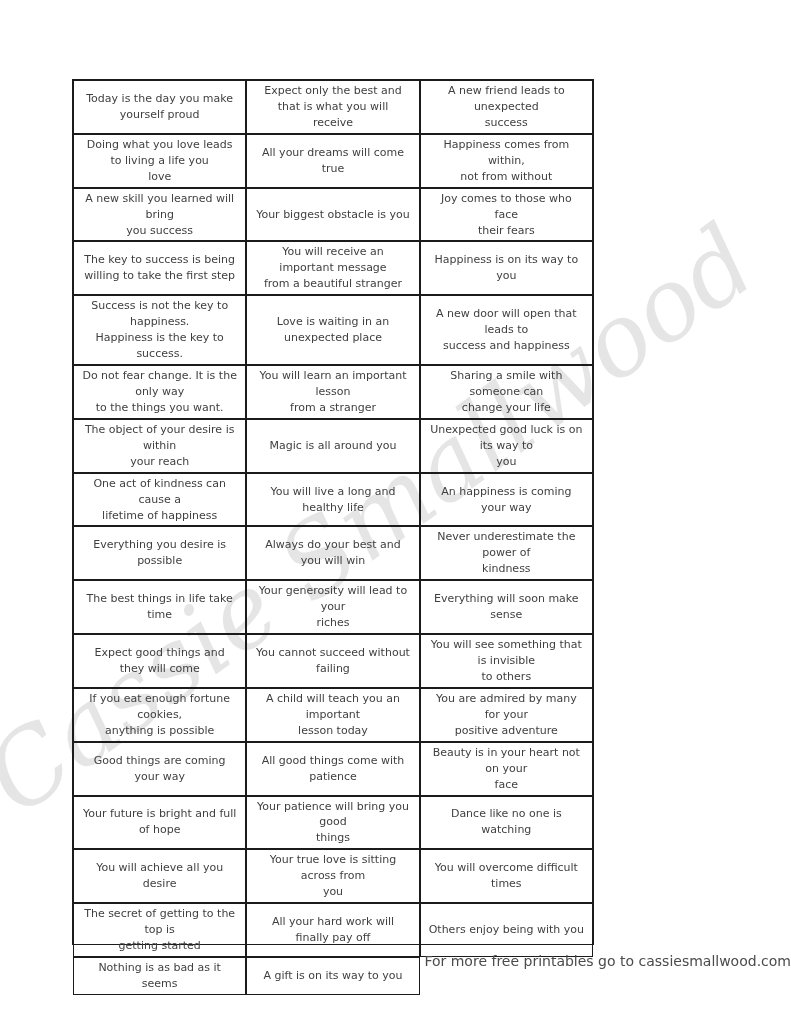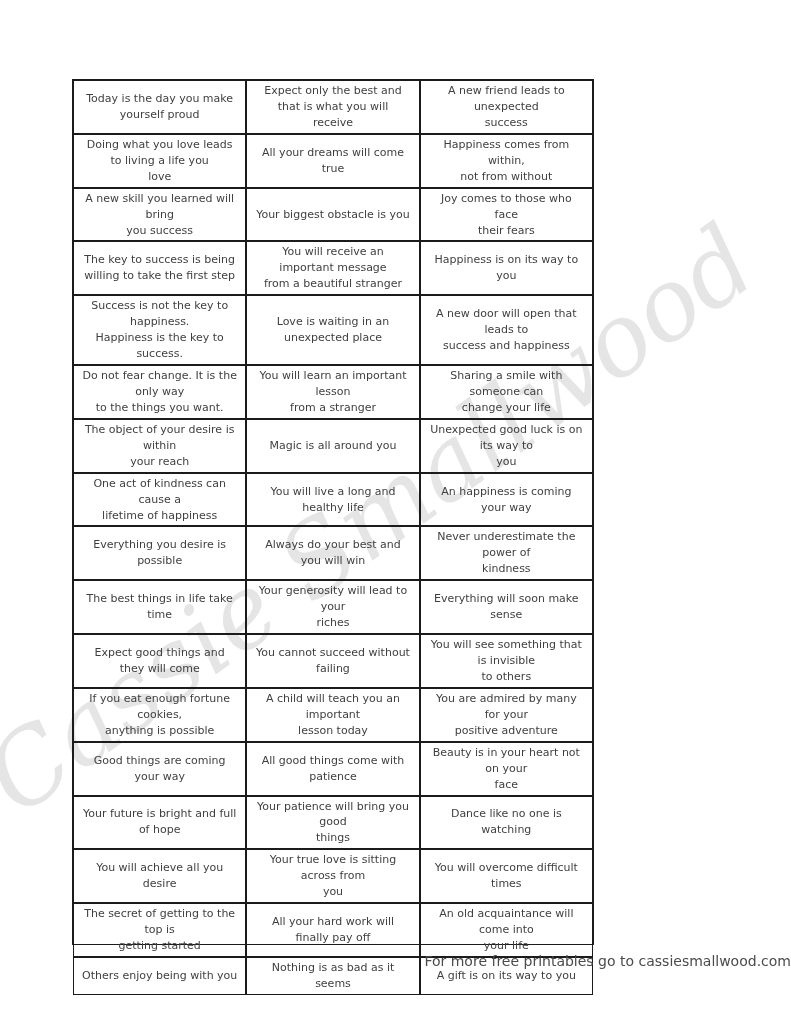--- a/index.html
+++ b/index.html
@@ -136,21 +136,19 @@
       <div class="cell">Your patience will bring you good
 things</div>
       <div class="cell">Dance like no one is watching</div>
       <div class="cell">You will achieve all you desire</div>
       <div class="cell">Your true love is sitting across from
 you</div>
       <div class="cell">You will overcome difficult times</div>
       <div class="cell">The secret of getting to the top is
 getting started</div>
       <div class="cell">All your hard work will finally pay off</div>
-      <div class="cell">An old acquaintance will come into
-your life</div>
       <div class="cell">Others enjoy being with you</div>
       <div class="cell">Nothing is as bad as it seems</div>
       <div class="cell">A gift is on its way to you</div>
     </div>
 
   <div class="footer">For more free printables go to cassiesmallwood.com</div>
 </div>
 
 </body></html>

